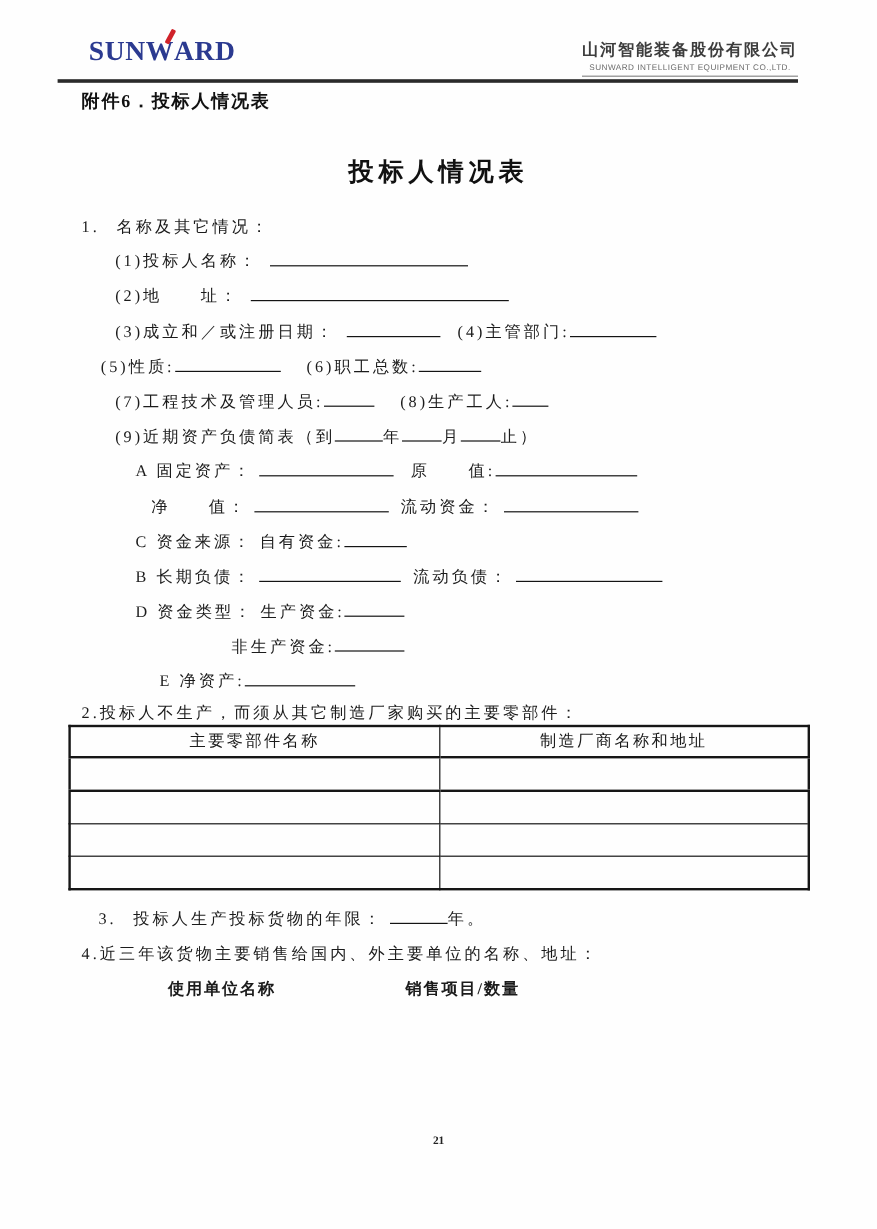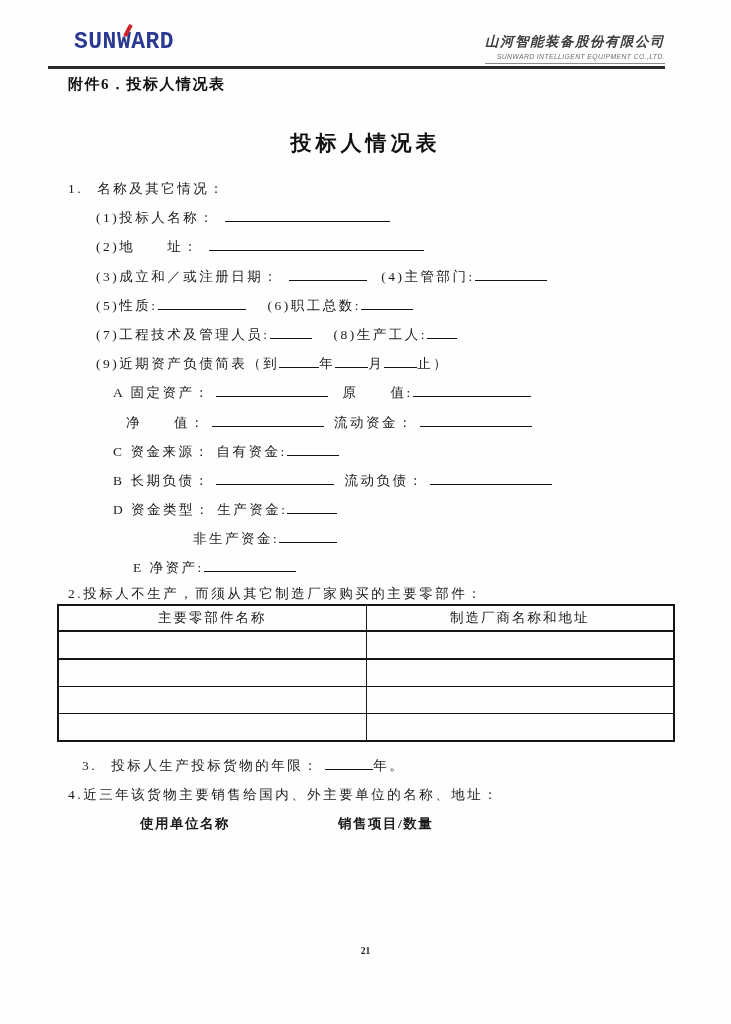--- a/index.html
+++ b/index.html
@@ -7,32 +7,32 @@
     position:relative;
     width:731px;height:1024px;
     background:#fefefe;
     overflow:hidden;
     font-family:"Liberation Serif","DejaVu Serif",serif;
     color:#1b1b1b;
   }
   
   .logo{
     position:absolute;left:74px;top:31px;
-    font-family:Liberation Mono, monospace;
+    font-family:Liberation Serif, serif;
     font-weight:800;font-size:23px;letter-spacing:.5px;
     color:#2b3a90;line-height:1;
   }
   .logo .w{position:relative;display:inline-block;}
   .logo .accent{
     position:absolute;right:1px;top:-7px;
     width:4px;height:13px;background:#d0222a;
     transform:rotate(28deg);border-radius:1px;
   }
   .company-block{
-    position:absolute;right:66px;top:33px;text-align:right;font-style:italic;
+    position:absolute;right:66px;top:33px;text-align:center;
   }
   .company-cn{
     font-family:"Liberation Sans","DejaVu Sans",sans-serif;
     font-weight:700;font-size:13.5px;letter-spacing:1.5px;color:#3d3d3d;
   }
   .company-en{
     font-family:"Liberation Sans","DejaVu Sans",sans-serif;
     font-size:6.8px;color:#6a6a6a;letter-spacing:.4px;
     margin-top:2px;padding-bottom:3px;border-bottom:1.5px solid #8a8a8a;
   }
@@ -107,21 +107,21 @@
   <div class="content">
 
     <div class="ln"><span>1.</span><span class="sp14"></span><span>名称及其它情况：</span></div>
 
     <div class="ln" style="margin-left:28px"><span>(1)投标人名称：</span><span class="sp10"></span><span class="bl" style="width:165px"></span></div>
 
     <div class="ln" style="margin-left:28px"><span>(2)地　　址：</span><span class="sp10"></span><span class="bl" style="width:215px"></span></div>
 
     <div class="ln" style="margin-left:28px"><span>(3)成立和／或注册日期：</span><span class="sp10"></span><span class="bl" style="width:78px"></span><span class="sp14"></span><span>(4)主管部门:</span><span class="bl" style="width:72px"></span></div>
 
-    <div class="ln" style="margin-left:28px"><span>(5)性质:</span><span class="bl" style="width:88px"></span><span class="sp22"></span><span>(6)职工总数:</span><span class="bl" style="width:52px"></span></div>
+    <div class="ln" style="margin-left:16px"><span>(5)性质:</span><span class="bl" style="width:88px"></span><span class="sp22"></span><span>(6)职工总数:</span><span class="bl" style="width:52px"></span></div>
 
     <div class="ln" style="margin-left:28px"><span>(7)工程技术及管理人员:</span><span class="bl" style="width:42px"></span><span class="sp22"></span><span>(8)生产工人:</span><span class="bl" style="width:30px"></span></div>
 
     <div class="ln" style="margin-left:28px"><span>(9)近期资产负债简表（到</span><span class="bl" style="width:40px"></span><span>年</span><span class="bl" style="width:33px"></span><span>月</span><span class="bl" style="width:33px"></span><span>止）</span></div>
 
     <div class="ln" style="margin-left:45px"><span>A 固定资产：</span><span class="sp6"></span><span class="bl" style="width:112px"></span><span class="sp14"></span><span>原　　值:</span><span class="bl" style="width:118px"></span></div>
 
     <div class="ln" style="margin-left:58px"><span>净　　值：</span><span class="sp6"></span><span class="bl" style="width:112px"></span><span class="sp10"></span><span>流动资金：</span><span class="sp6"></span><span class="bl" style="width:112px"></span></div>
 
     <div class="ln" style="margin-left:45px"><span>C 资金来源：</span><span class="sp6"></span><span>自有资金:</span><span class="bl" style="width:52px"></span></div>

